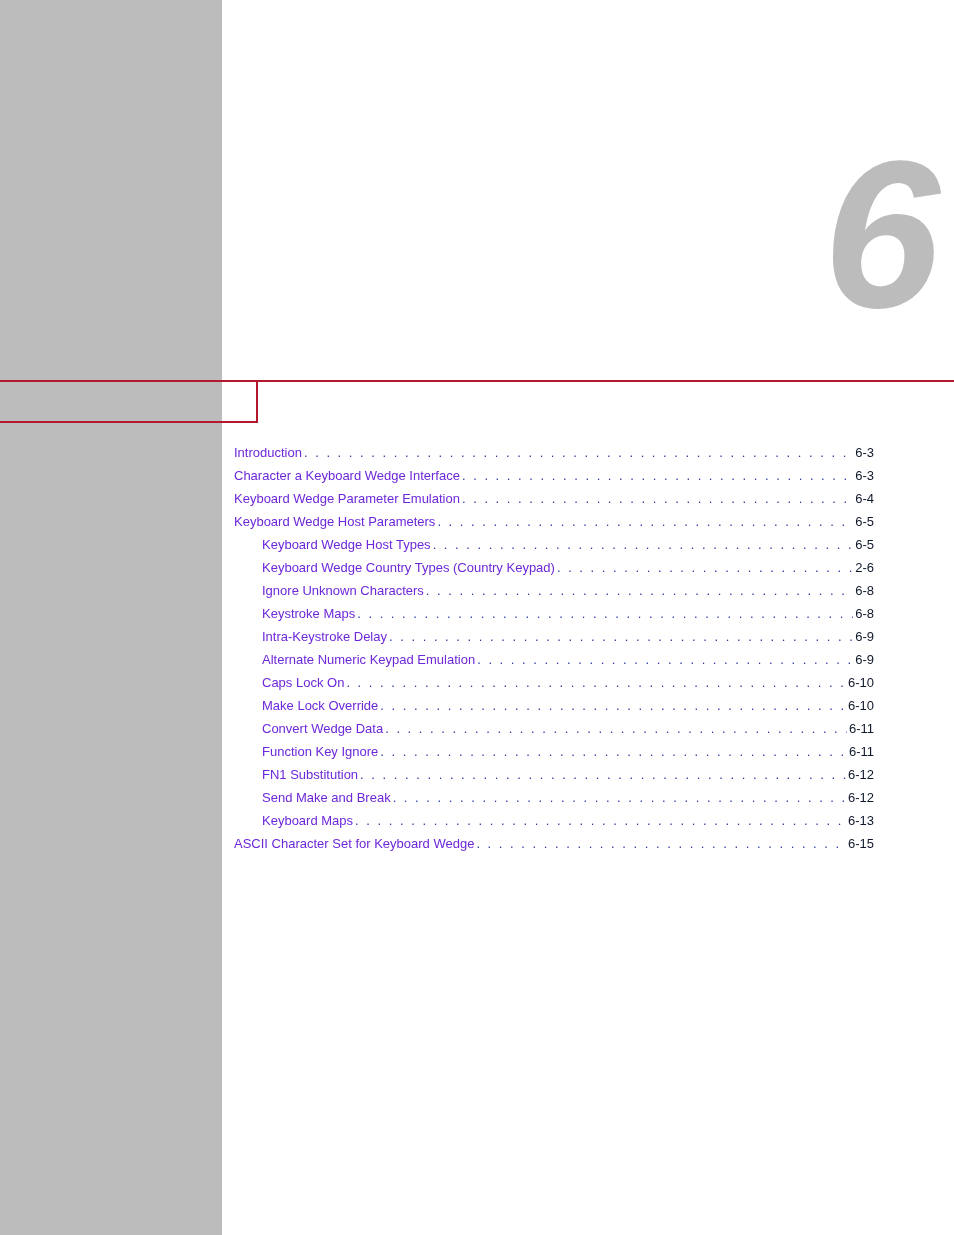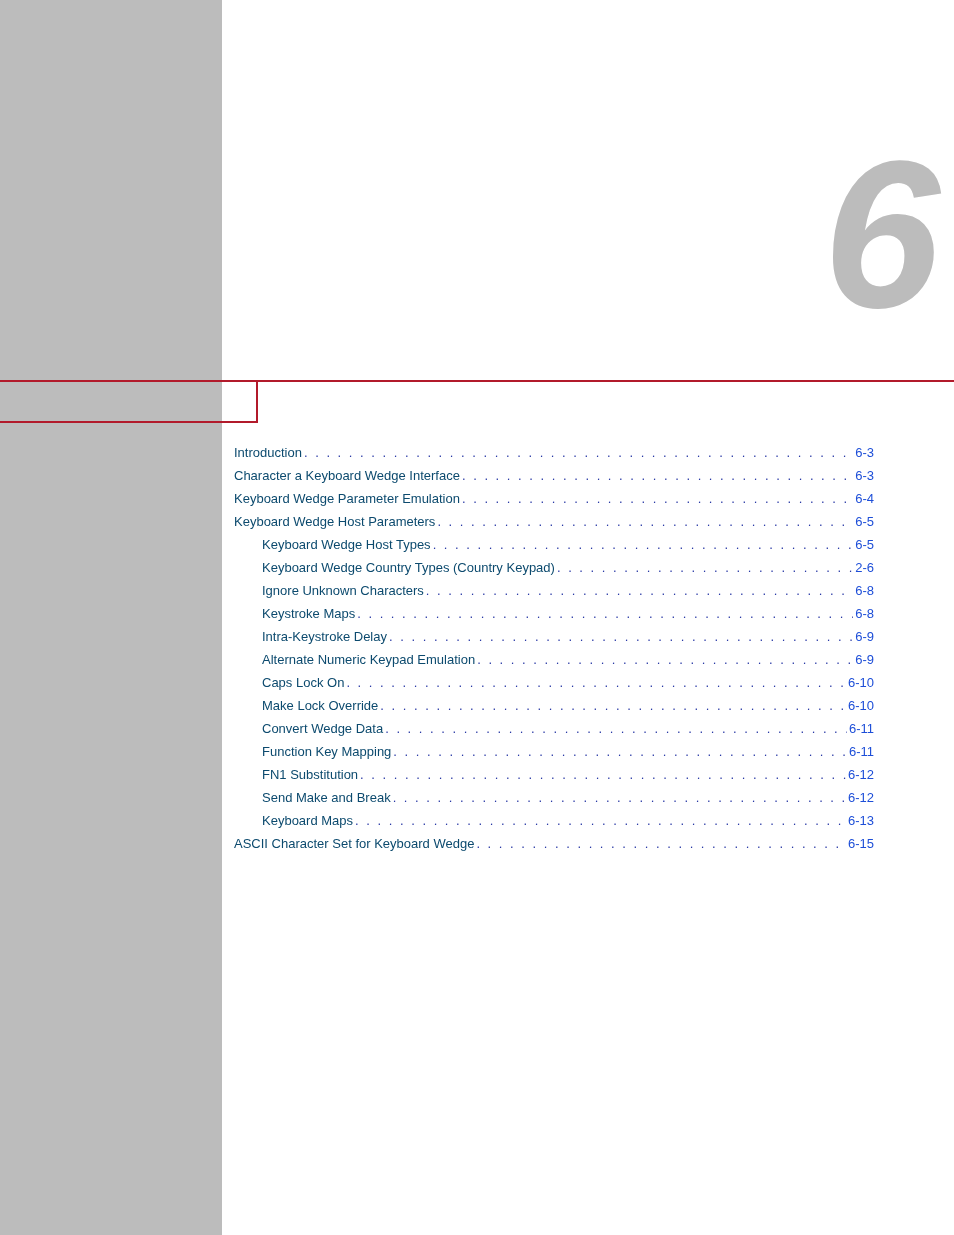--- a/index.html
+++ b/index.html
@@ -99,32 +99,32 @@
     color: #2a3aa6;
   }
   .toc-row {
     display: flex;
     align-items: baseline;
     margin-bottom: 8px;
     white-space: nowrap;
   }
   .toc-row.sub { padding-left: 28px; }
   .toc-label {
-    color: #0c4a6e;
+    color: #6d28d9;
   }
   .toc-dots {
     flex: 1 1 auto;
     overflow: hidden;
     color: #2a3aa6;
     margin: 0 2px;
     letter-spacing: 2px;
     white-space: nowrap;
   }
   .toc-page {
-    color: #1d4ed8;
+    color: #0f172a;
     text-align: right;
   }
 </style>
 </head>
 <body>
 
 <div class="page-outer">
   <div class="page"></div>
 
   <div class="gray-left"></div>
@@ -197,21 +197,21 @@
         <span class="toc-label">Make Lock Override</span>
         <span class="toc-dots">. . . . . . . . . . . . . . . . . . . . . . . . . . . . . . . . . . . . . . . . . . . . . . . . . . . . . . . . . . . . . . . . . . . . . . . . . . . . . . . . . . . . . . . . . . . . . . . . . . . . . . . . . . . . . . . . . . . . . . . . .</span>
         <span class="toc-page">6-10</span>
       </div>
       <div class="toc-row sub">
         <span class="toc-label">Convert Wedge Data</span>
         <span class="toc-dots">. . . . . . . . . . . . . . . . . . . . . . . . . . . . . . . . . . . . . . . . . . . . . . . . . . . . . . . . . . . . . . . . . . . . . . . . . . . . . . . . . . . . . . . . . . . . . . . . . . . . . . . . . . . . . . . . . . . . . . . . .</span>
         <span class="toc-page">6-11</span>
       </div>
       <div class="toc-row sub">
-        <span class="toc-label">Function Key Mapping</span>
+        <span class="toc-label">Function Key Ignore</span>
         <span class="toc-dots">. . . . . . . . . . . . . . . . . . . . . . . . . . . . . . . . . . . . . . . . . . . . . . . . . . . . . . . . . . . . . . . . . . . . . . . . . . . . . . . . . . . . . . . . . . . . . . . . . . . . . . . . . . . . . . . . . . . . . . . . .</span>
         <span class="toc-page">6-11</span>
       </div>
       <div class="toc-row sub">
         <span class="toc-label">FN1 Substitution</span>
         <span class="toc-dots">. . . . . . . . . . . . . . . . . . . . . . . . . . . . . . . . . . . . . . . . . . . . . . . . . . . . . . . . . . . . . . . . . . . . . . . . . . . . . . . . . . . . . . . . . . . . . . . . . . . . . . . . . . . . . . . . . . . . . . . . .</span>
         <span class="toc-page">6-12</span>
       </div>
       <div class="toc-row sub">
         <span class="toc-label">Send Make and Break</span>

